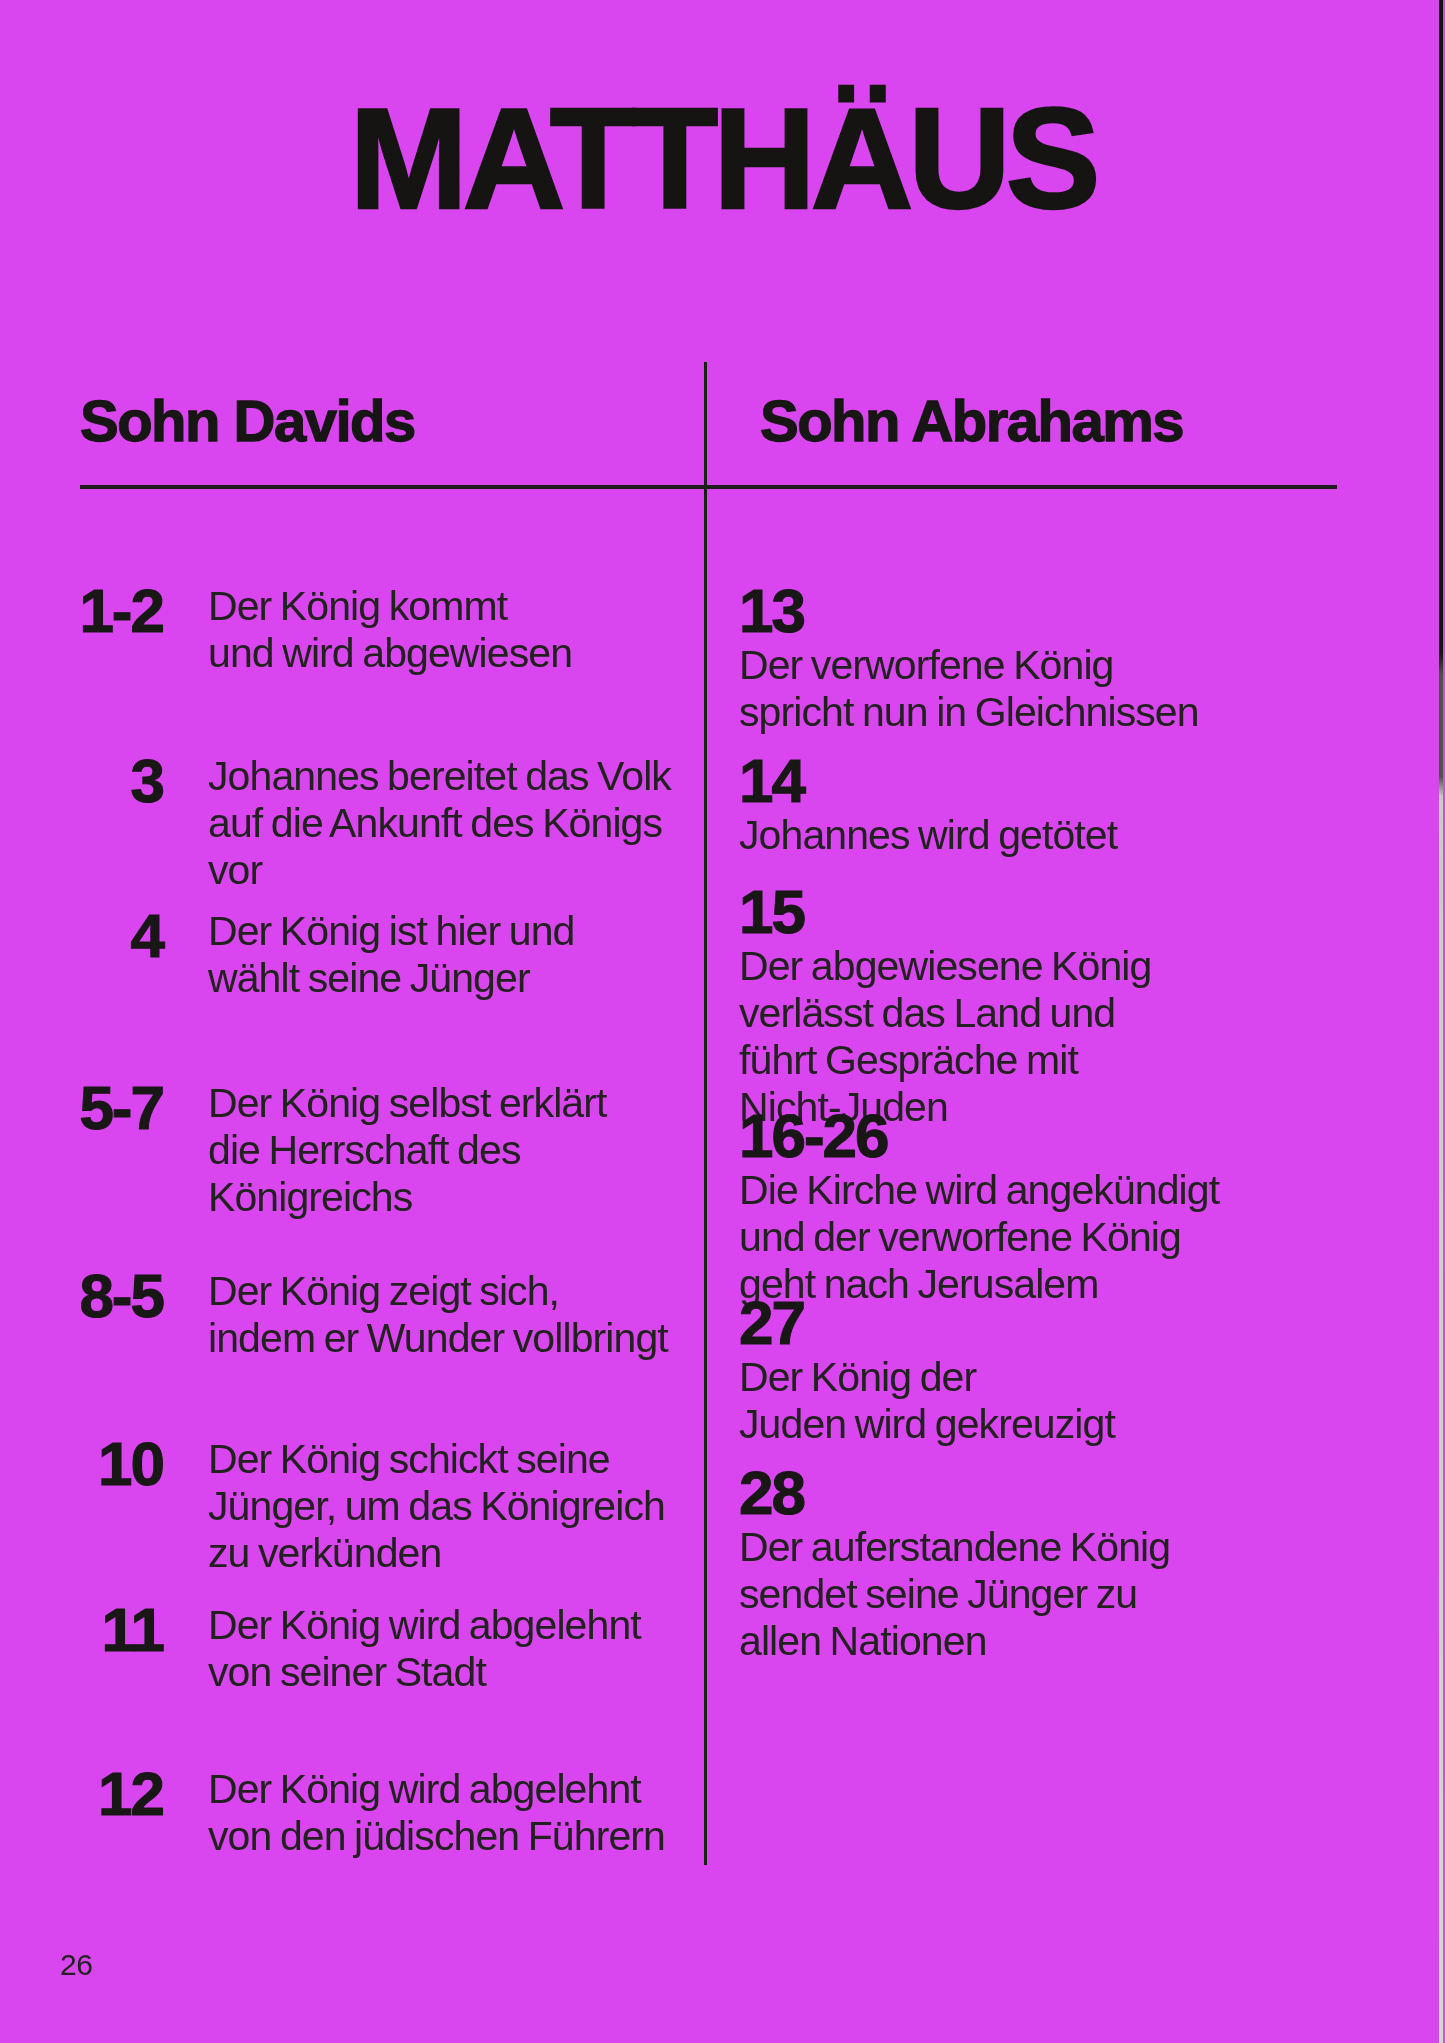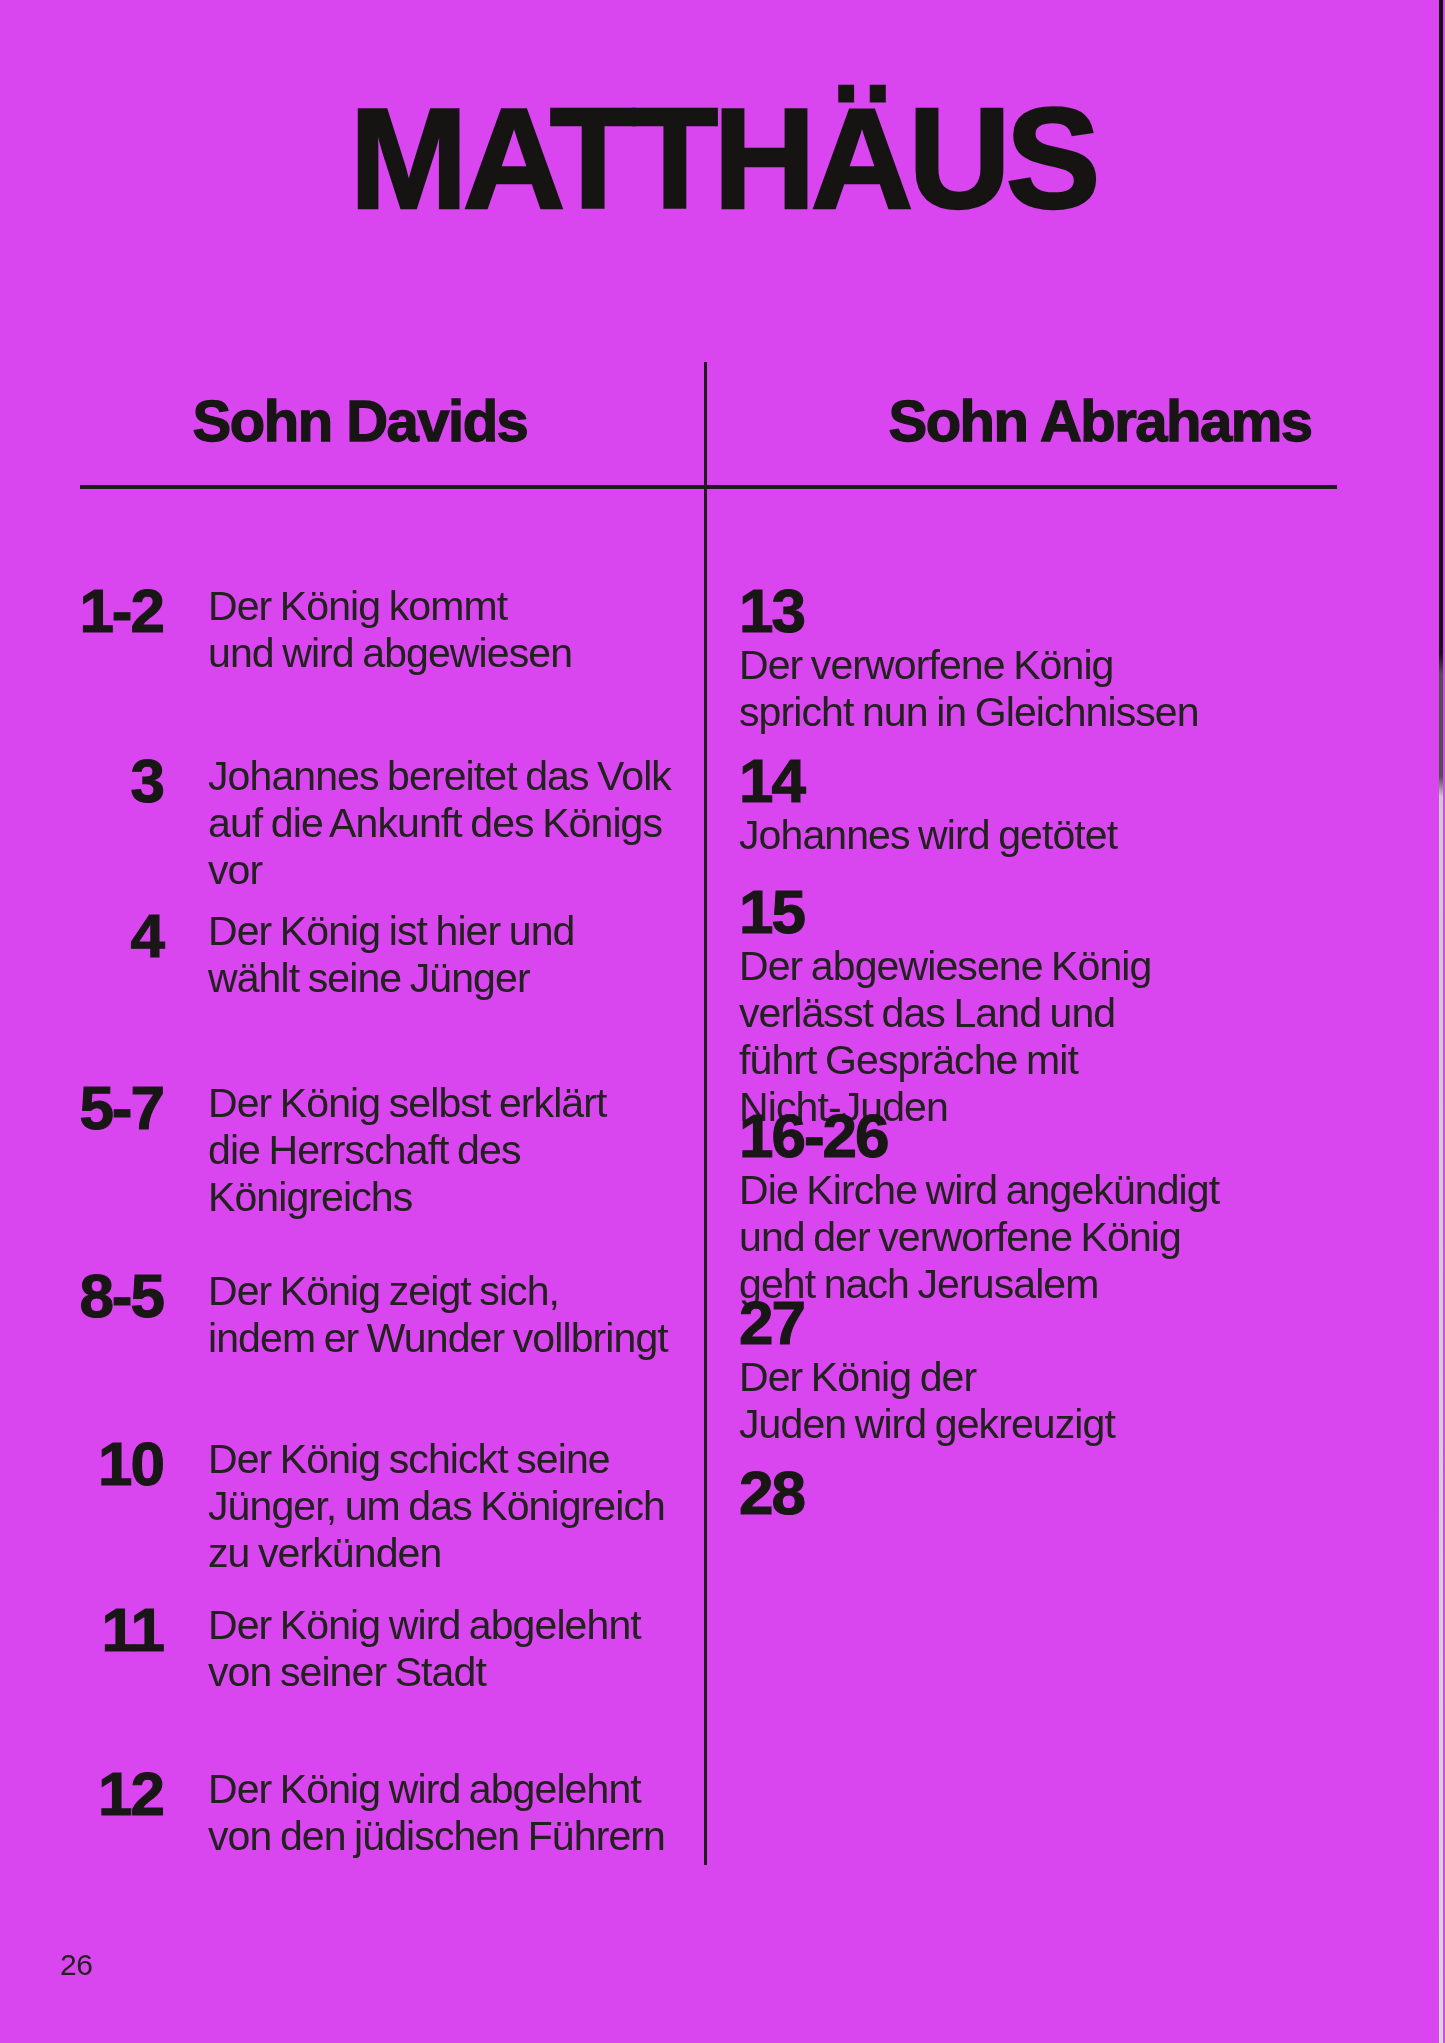--- a/index.html
+++ b/index.html
@@ -21,21 +21,20 @@
     -webkit-text-stroke:2.4px #151413;
     white-space:nowrap;
   }
   .col-header{
     position:absolute;top:392px;
     font-size:58px;line-height:1;
     font-weight:900;
     letter-spacing:-1.5px;
     color:#171615;
     -webkit-text-stroke:1.3px #171615;
-    text-align:center;
     white-space:nowrap;
   }
   .col-header.left{left:80px;width:560px;}
   .col-header.right{left:760px;width:680px;}
   .rule-horizontal{
     position:absolute;left:80px;top:485px;
     width:1257px;height:4px;background:#1d1c1b;
   }
   .rule-vertical{
     position:absolute;left:704px;top:362px;
@@ -162,17 +161,20 @@
 und der verworfene König
 geht nach Jerusalem</div>
   </div>
   <div class="entry right-col" style="top:1295px">
     <div class="entry-num">27</div>
     <div class="entry-text">Der König der
 Juden wird gekreuzigt</div>
   </div>
   <div class="entry right-col" style="top:1465px">
     <div class="entry-num">28</div>
+    <div class="entry-text">Der auferstandene König
+sendet seine Jünger zu
+allen Nationen</div>
   </div>
 
   <div class="page-number">26</div>
 
 </div>
 
 </body></html>

